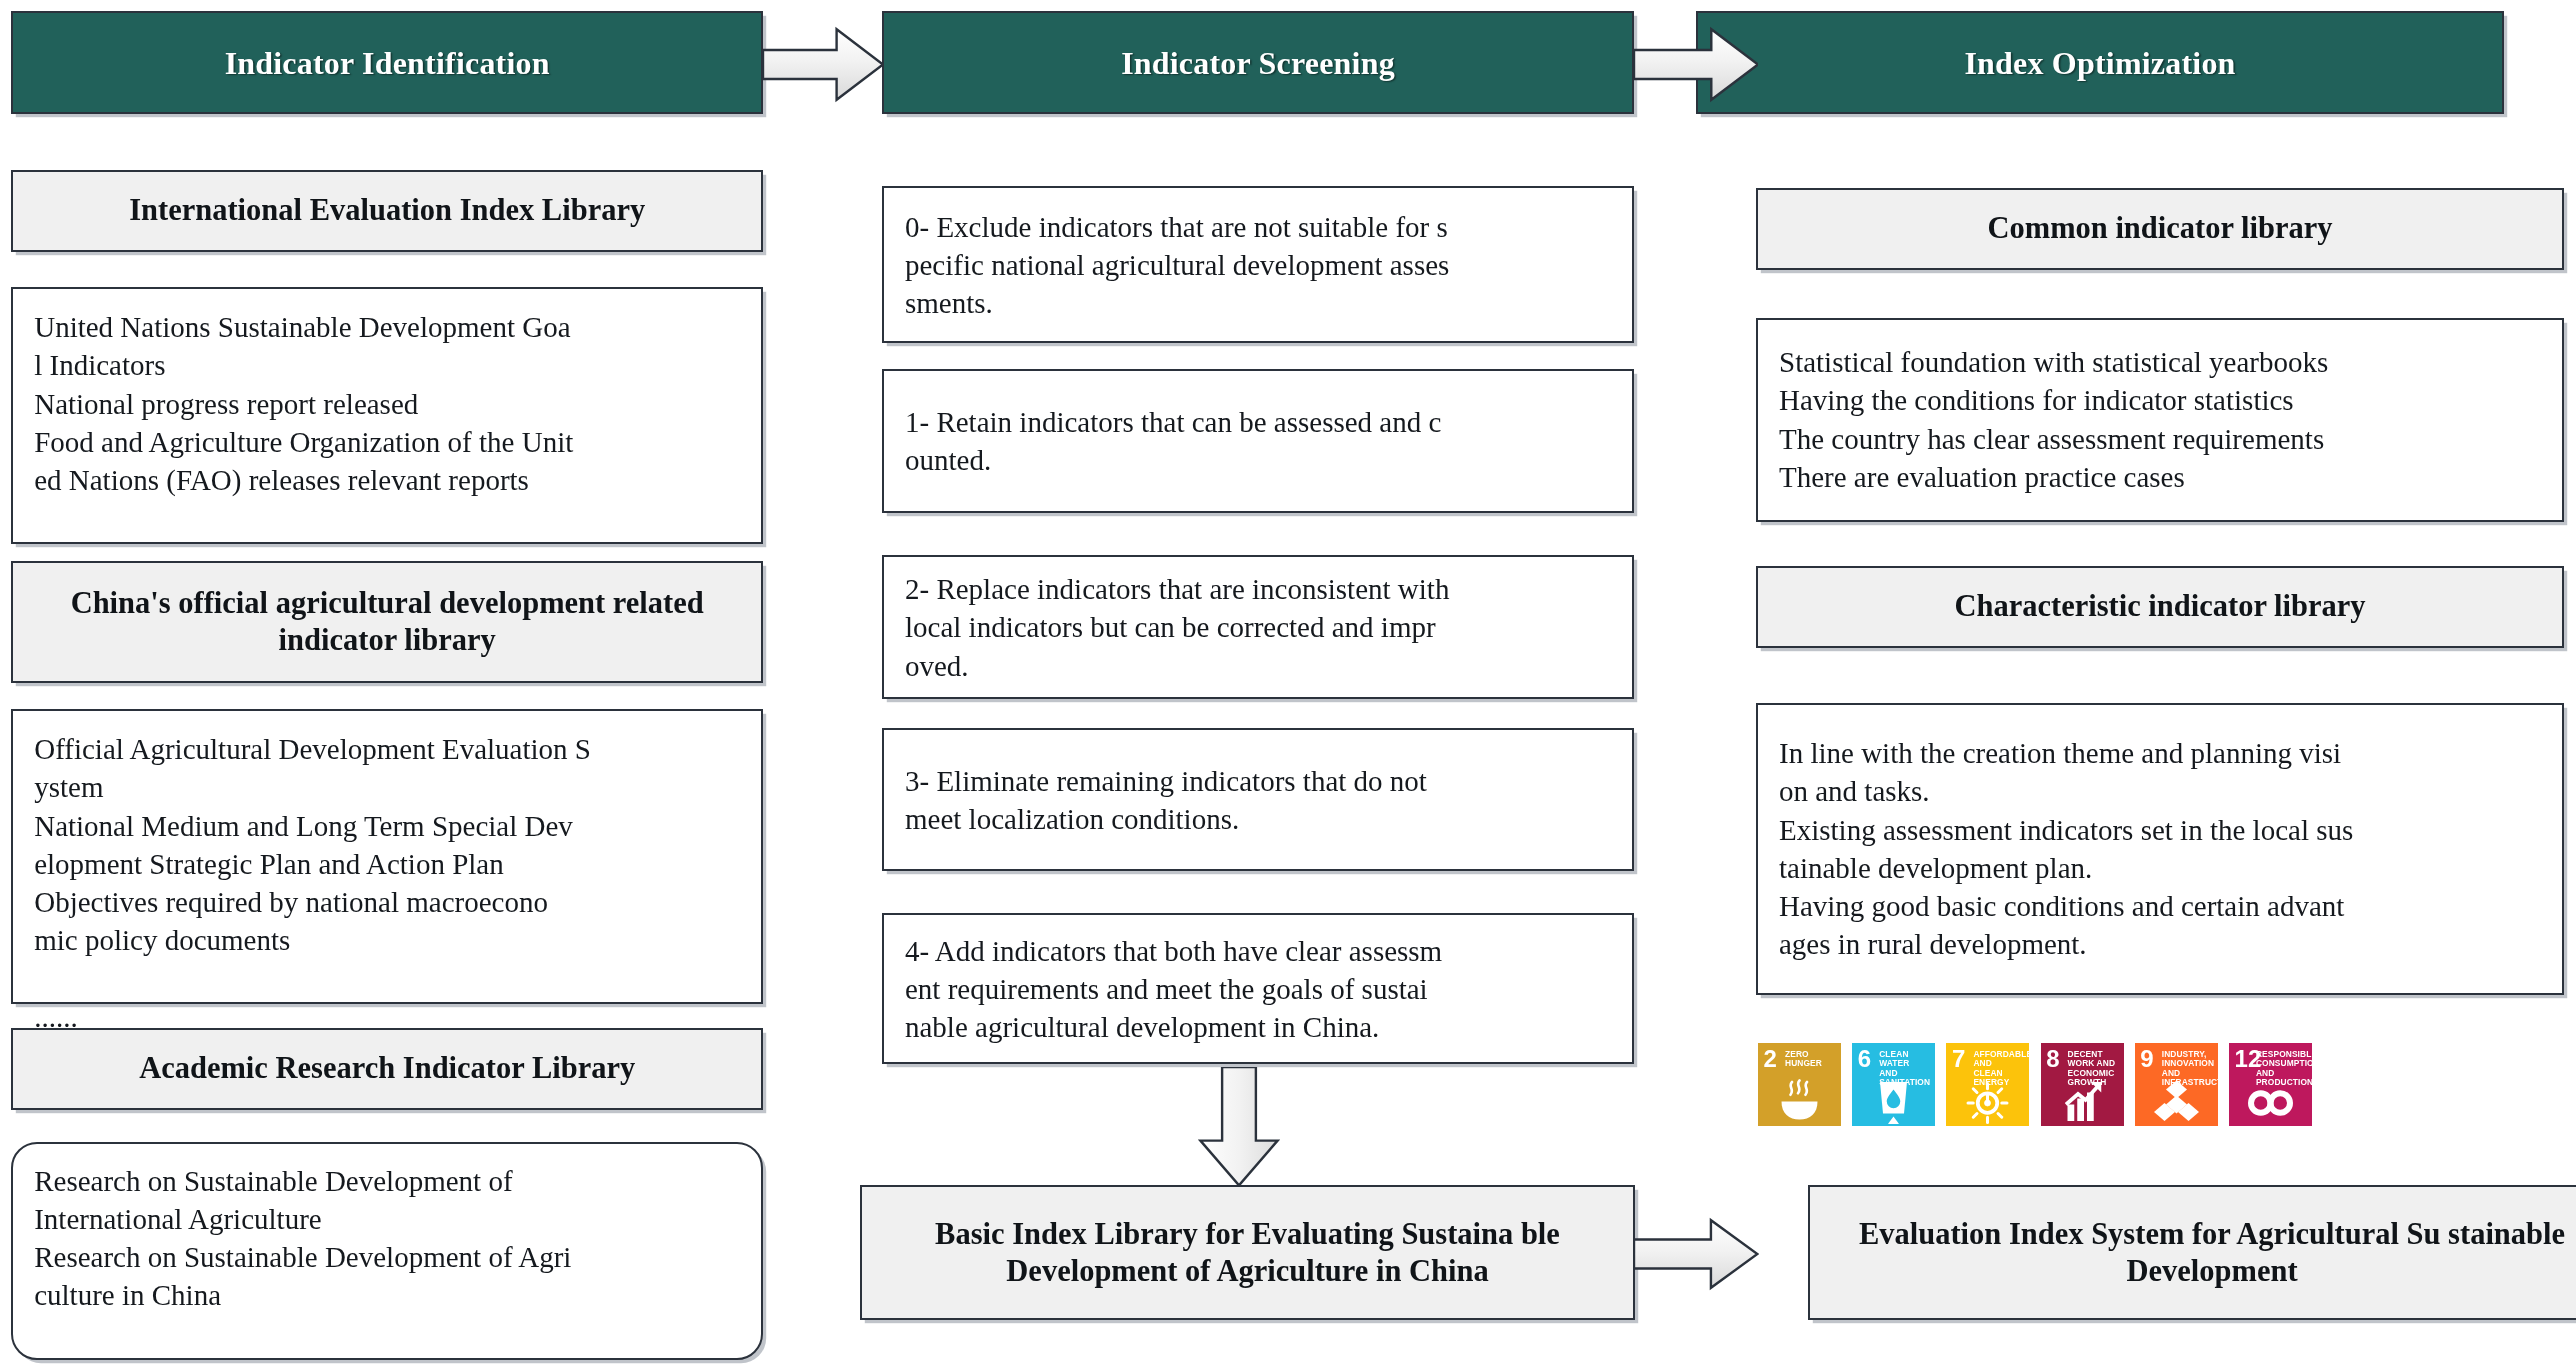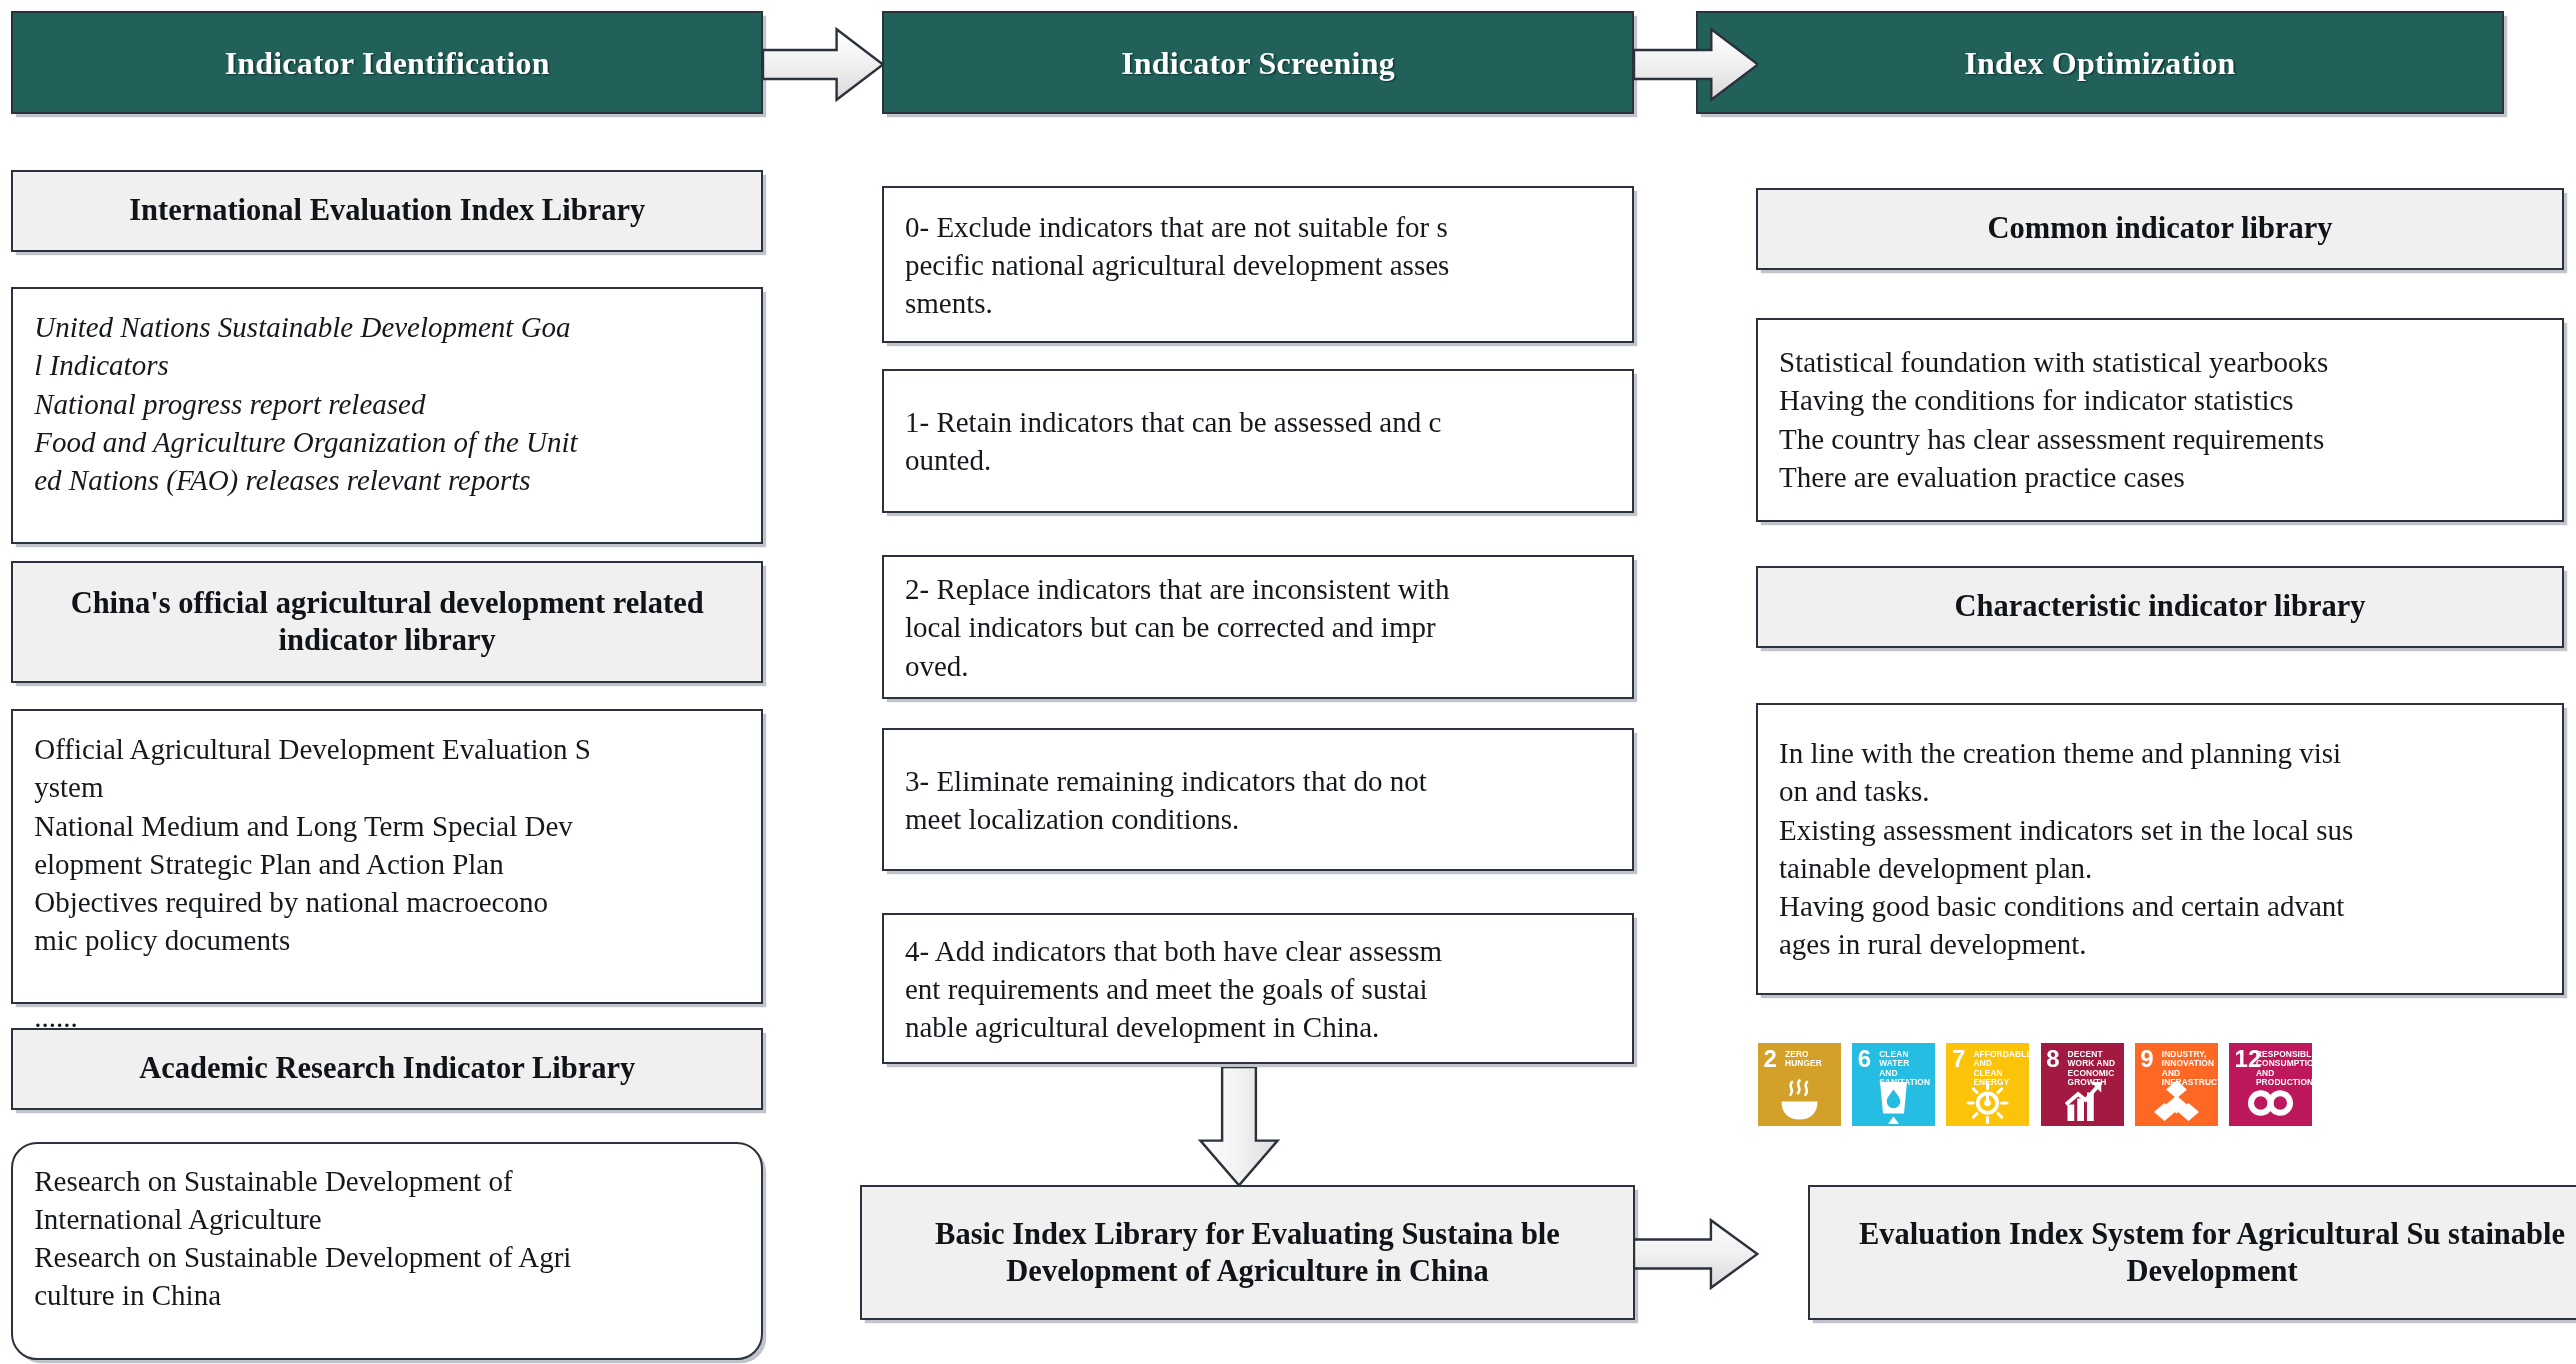--- a/index.html
+++ b/index.html
@@ -102,21 +102,21 @@
 
   <div class="arrow-right" style="left:1634px;top:26px;width:124px;height:77px;">
     <svg viewBox="0 0 154 96" preserveAspectRatio="none">
       <path d="M0,30 L96,30 L96,4 L154,48 L96,92 L96,66 L0,66 Z" fill="url(#agr1)" stroke="#2b323c" stroke-width="3"></path>
     </svg>
   </div>
 
   <div class="box shaded" style="left:11.2px;top:170px;width:752px;height:82px;">
     <div class="cap">International Evaluation Index Library</div>
   </div>
-  <div class="box" style="left:11.2px;top:287px;width:752px;height:257px;font-style:italic;">
+  <div class="box" style="left:11.2px;top:287px;width:752px;height:257px;">
     <div class="body-text top" style="top:19px;">United Nations Sustainable Development Goa
 l Indicators
 National progress report released
 Food and Agriculture Organization of the Unit
 ed Nations (FAO) releases relevant reports
 
 ......</div>
   </div>
 
   <div class="box shaded" style="left:11.2px;top:561px;width:752px;height:122px;">

